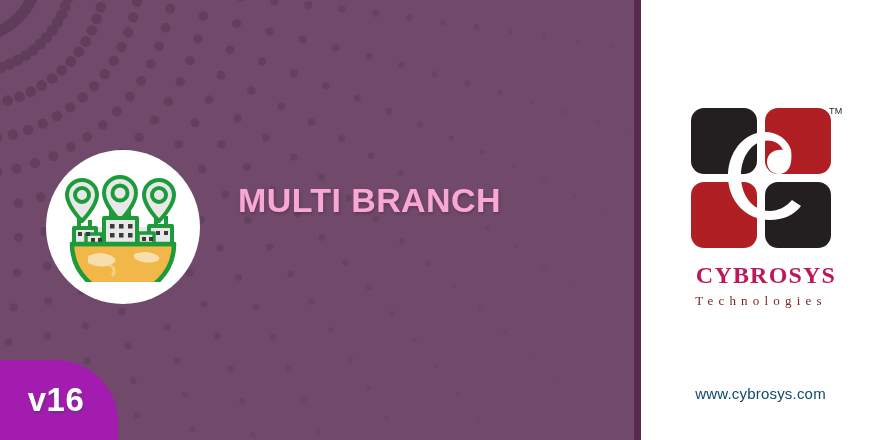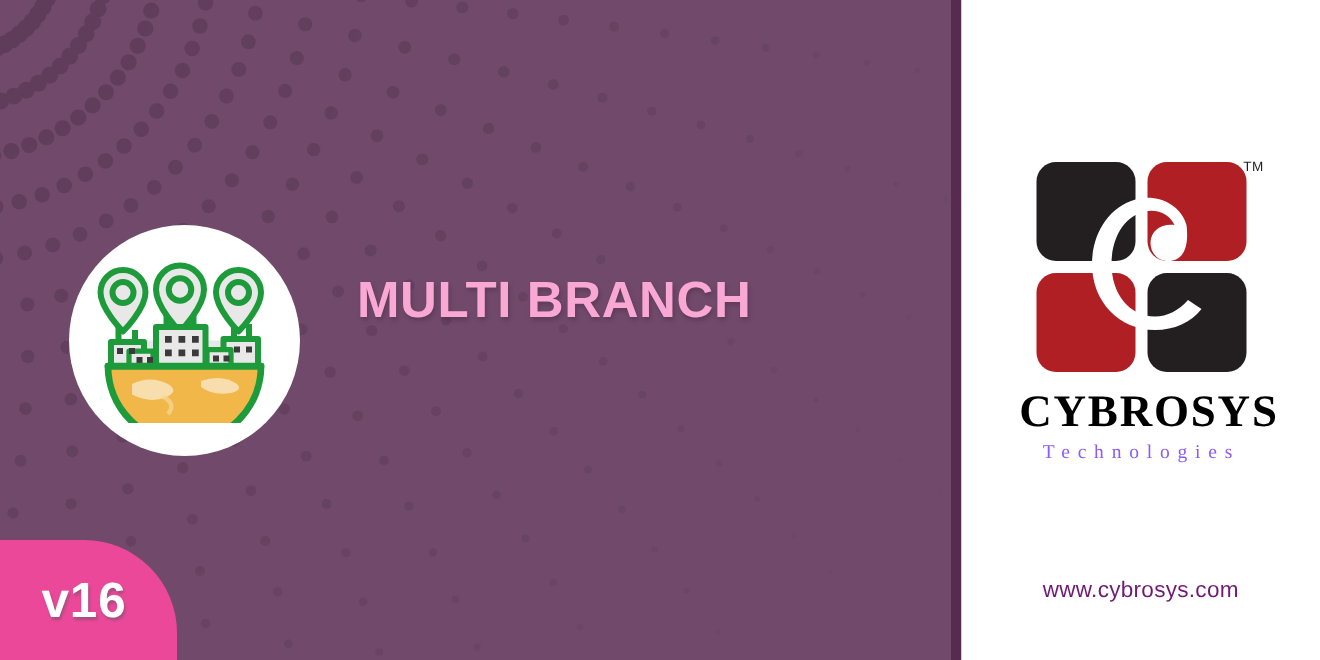--- a/index.html
+++ b/index.html
@@ -69,21 +69,21 @@
     white-space: nowrap;
   }
 
   
   .version-badge {
     position: absolute;
     left: 0;
     top: 360px;
     width: 118px;
     height: 80px;
-    background: #ec4899;
+    background: #a21caf;
     border-top-right-radius: 62px;
     display: flex;
     align-items: center;
     justify-content: center;
     padding-right: 6px;
     box-sizing: border-box;
   }
   .version-label {
     color: #ffffff;
     font-size: 33px;
@@ -118,42 +118,42 @@
     top: 2px;
     font-size: 9px;
     color: #231f20;
     font-family: "Liberation Sans", sans-serif;
     letter-spacing: 0.3px;
   }
   .brand-name {
     margin-top: 8px;
     font-family: "Liberation Serif", serif;
     font-weight: bold;
-    font-size: 30px;
-    color: #000000;
+    font-size: 24px;
+    color: #be185d;
     letter-spacing: 1.2px;
     line-height: 30px;
     padding-left: 11px;
   }
   .brand-sub {
     margin-top: 2px;
     font-family: "Liberation Serif", serif;
     font-size: 13px;
-    color: #8b5cf6;
+    color: #7f1d1d;
     letter-spacing: 5.2px;
     padding-left: 1px;
     line-height: 18px;
   }
   .site-url {
     position: absolute;
     left: 0;
     top: 385px;
     width: 239px;
     text-align: center;
-    color: #701a75;
+    color: #0c4a6e;
     font-size: 15px;
     letter-spacing: 0.2px;
   }
 </style>
 </head>
 <body>
 
 <div class="banner">
 
   <div class="left-panel">

